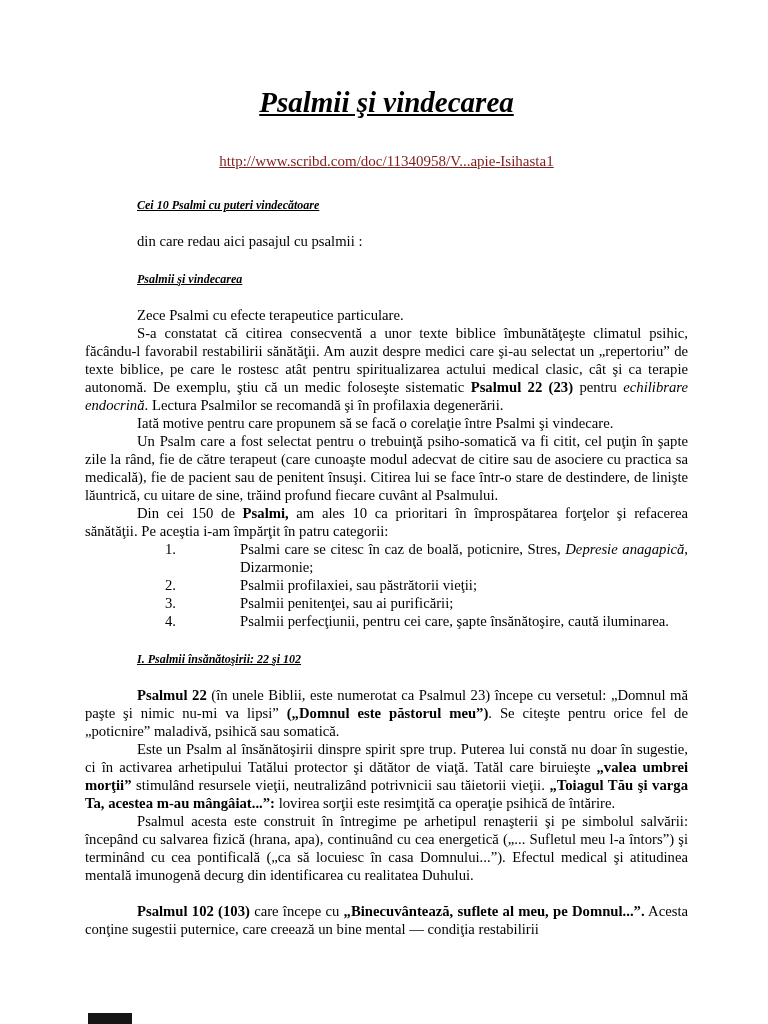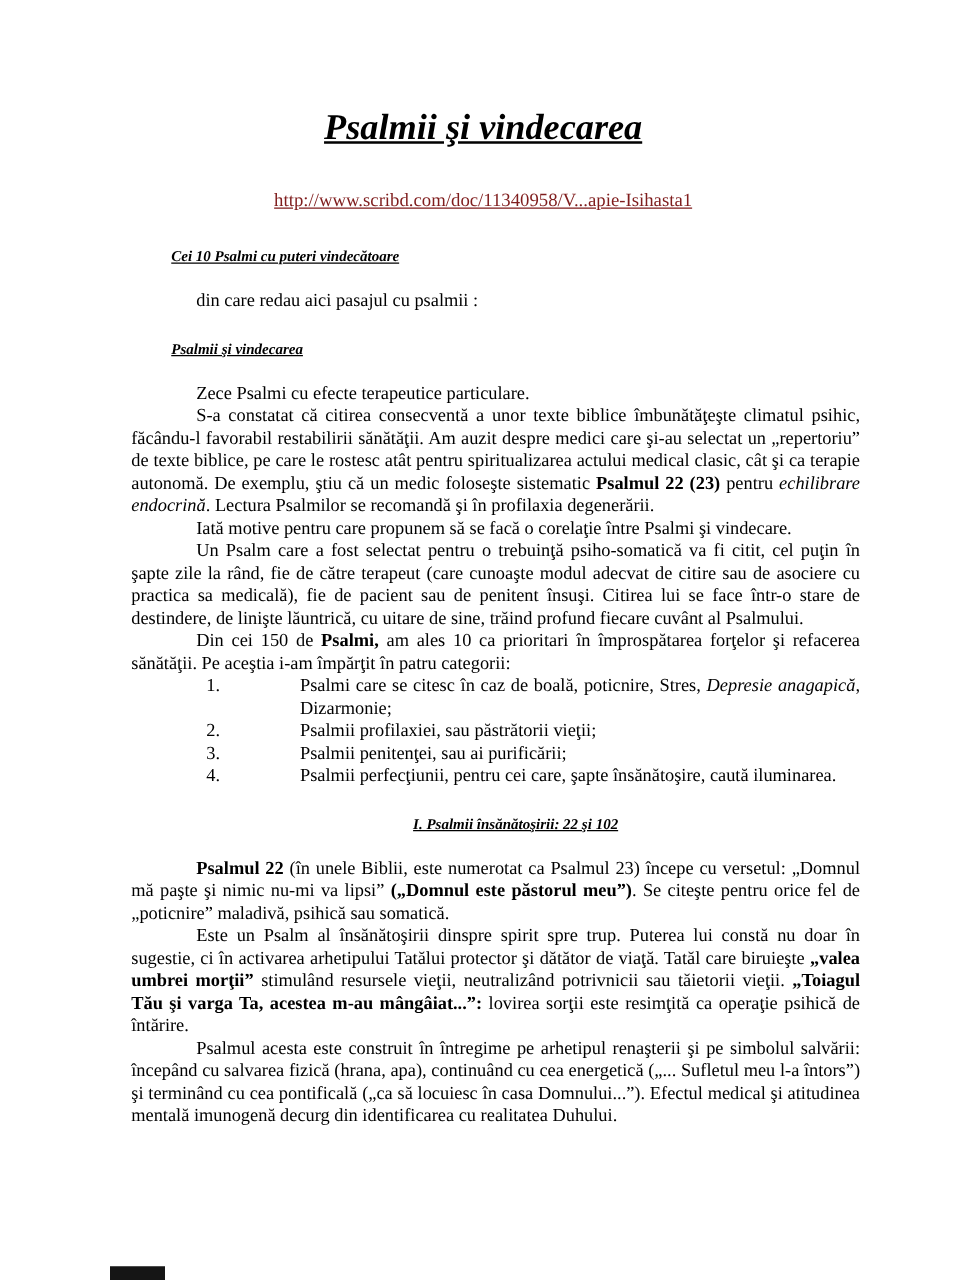--- a/index.html
+++ b/index.html
@@ -36,27 +36,26 @@
   .heading {
     font-size:12px;
     line-height:18px;
     font-weight:700;
     font-style:italic;
     text-decoration:underline;
     margin-left:52px;
   }
   .h-cei10   { margin-top:26px; }
   .h-psalmii { margin-top:20px; }
-  .h-cat1    { margin-top:20px; margin-bottom:18px;text-align:center; }
+  .h-cat1    { margin-top:20px; margin-bottom:18px; }
   p.body {
     font-size:14.7px;
     line-height:18px;
     text-align:justify;
     text-indent:52px;
-    margin-left:20px;
   }
   p.gap-top { margin-top:18px; }
   .bi { font-weight:700; }
   .i  { font-style:italic; }
   .b  { font-weight:700; }
   .list-row {
     display:flex;
     font-size:14.7px;
     line-height:18px;
   }
@@ -122,16 +121,17 @@
   </div>
 
   <div class="heading h-cat1">I. Psalmii însănătoşirii: 22 şi 102</div>
 
   <p class="body"><span class="bi">Psalmul 22</span><span> (în unele Biblii, este numerotat ca Psalmul 23) începe cu versetul: „Domnul mă paşte şi nimic nu-mi va lipsi” </span><span class="bi">(„Domnul este păstorul meu”)</span><span>. Se citeşte pentru orice fel de „poticnire” maladivă, psihică sau somatică.</span></p>
 
   <p class="body"><span>Este un Psalm al însănătoşirii dinspre spirit spre trup. Puterea lui constă nu doar în sugestie, ci în activarea arhetipului Tatălui protector şi dătător de viaţă. Tatăl care biruieşte </span><span class="bi">„valea umbrei morţii”</span><span> stimulând resursele vieţii, neutralizând potrivnicii sau tăietorii vieţii. </span><span class="bi">„Toiagul Tău şi varga Ta, acestea m-au mângâiat...”:</span><span> lovirea sorţii este resimţită ca operaţie psihică de întărire.</span></p>
 
   <p class="body">Psalmul acesta este construit în întregime pe arhetipul renaşterii şi pe simbolul salvării: începând cu salvarea fizică (hrana, apa), continuând cu cea energetică („... Sufletul meu l-a întors”) şi terminând cu cea pontificală („ca să locuiesc în casa Domnului...”). Efectul medical şi atitudinea mentală imunogenă decurg din identificarea cu realitatea Duhului.</p>
 
+  <p class="body gap-top"><span class="bi">Psalmul 102 (103)</span><span> care începe cu </span><span class="bi">„Binecuvântează, suflete al meu, pe Domnul...”.</span><span> Acesta conţine sugestii puternice, care creează un bine mental — condiţia restabilirii</span></p>
 
 </div>
 
 <div class="corner-artifact"></div>
 
 </body></html>

